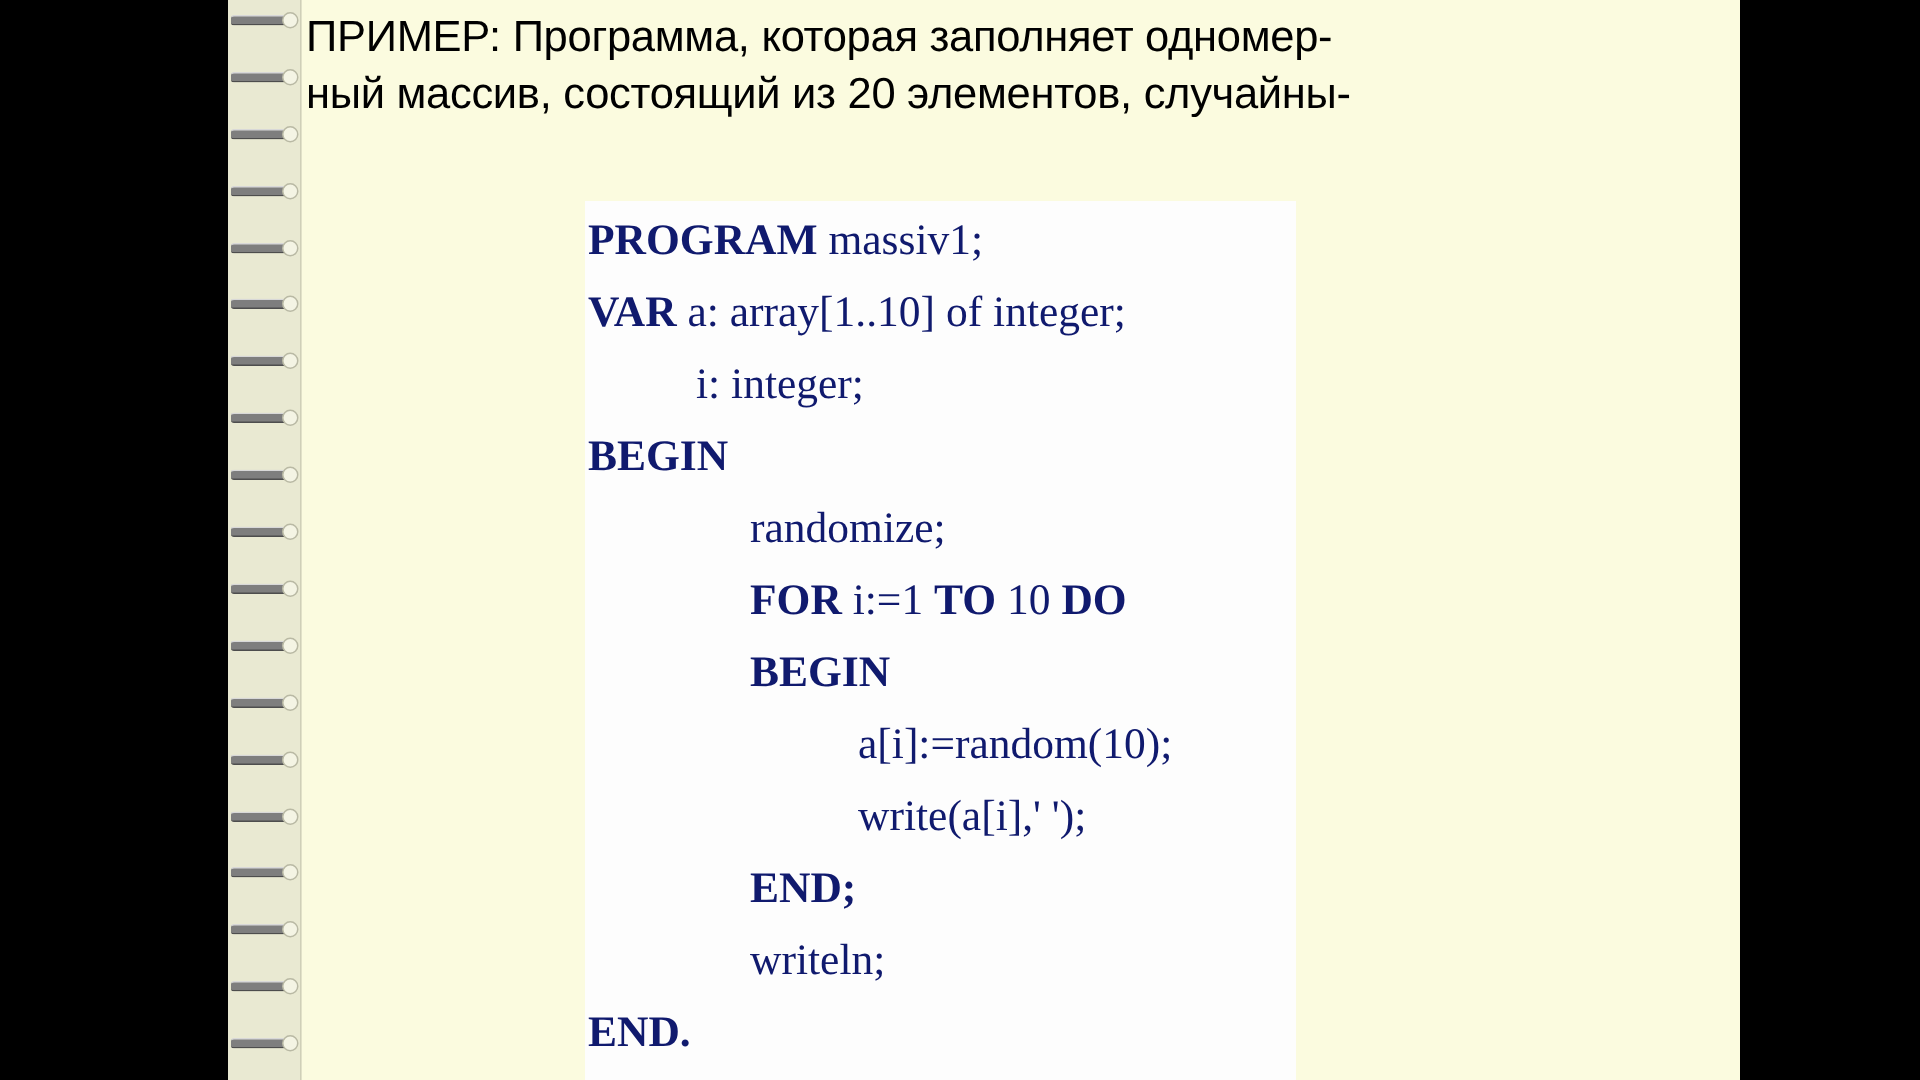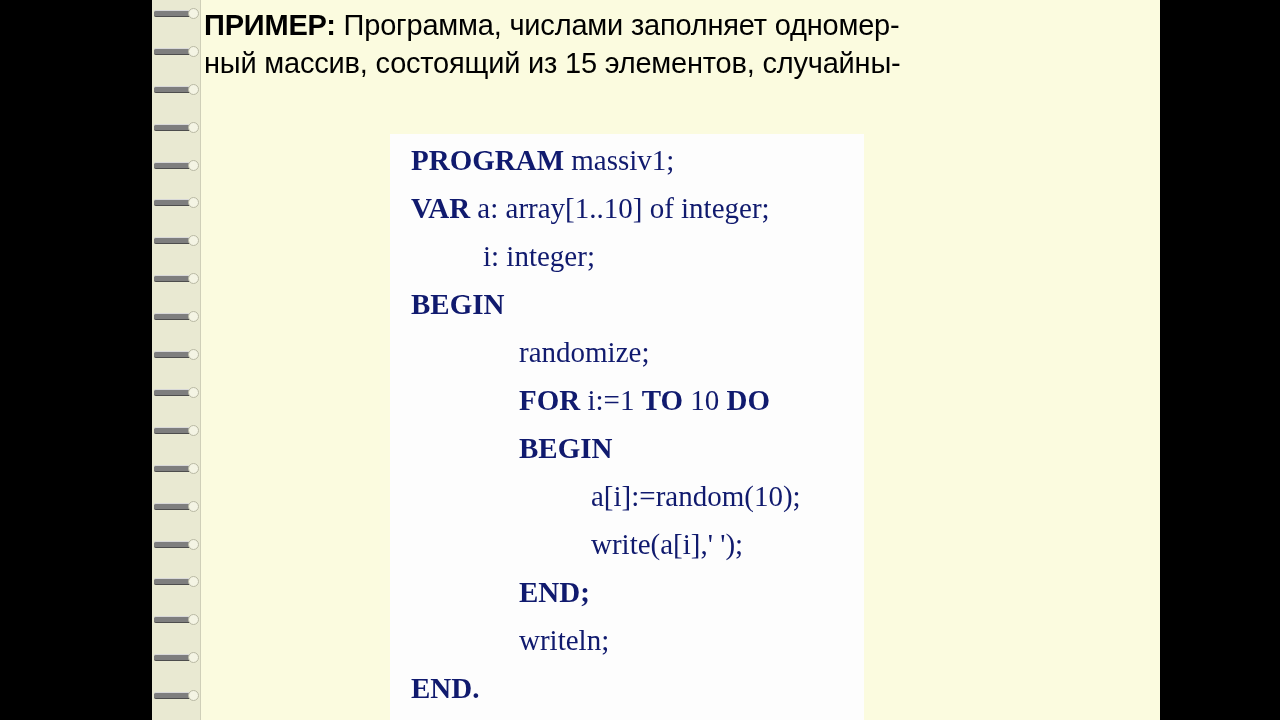--- a/index.html
+++ b/index.html
@@ -107,21 +107,20 @@
   .code {
     position: absolute;
     left: 392px;
     top: 136px;
     width: 740px;
     color: #101a6e;
     font-family: "Liberation Serif", serif;
     font-size: 29px;
     line-height: 48px;
     white-space: pre;
-    margin-left: 19px;
   }
   .code .kw {
     font-weight: bold;
   }
   .code-line { height: 48px; white-space: pre; }
 </style>
 </head>
 <body>
 
 <div id="stage">
@@ -205,19 +204,19 @@
         <div class="bar"></div>
         <div class="hole"></div>
       </div>
       <div class="ring" style="top: 690.105px;">
         <div class="bar"></div>
         <div class="hole"></div>
       </div>
     </div>
 
   <div class="heading">
-    <span style="font-weight: bold;">ПРИМЕР:</span><span> Программа, числами заполняет одномер-</span><br>
-    <span>ный массив, состоящий из 15 элементов, случайны-</span><br>
+    <span style="font-weight: normal;">ПРИМЕР:</span><span> Программа, которая заполняет одномер-</span><br>
+    <span>ный массив, состоящий из 20 элементов, случайны-</span><br>
   </div>
 
   <div class="code" id="code-block"><div class="code-line" style="padding-left: 0px;"><span class="kw">PROGRAM</span><span> massiv1;</span></div><div class="code-line" style="padding-left: 0px;"><span class="kw">VAR</span><span> a: array[1..10] of integer;</span></div><div class="code-line" style="padding-left: 72px;"><span>i: integer;</span></div><div class="code-line" style="padding-left: 0px;"><span class="kw">BEGIN</span></div><div class="code-line" style="padding-left: 108px;"><span>randomize;</span></div><div class="code-line" style="padding-left: 108px;"><span class="kw">FOR</span><span> i:=1 </span><span class="kw">TO</span><span> 10 </span><span class="kw">DO</span></div><div class="code-line" style="padding-left: 108px;"><span class="kw">BEGIN</span></div><div class="code-line" style="padding-left: 180px;"><span>a[i]:=random(10);</span></div><div class="code-line" style="padding-left: 180px;"><span>write(a[i],' ');</span></div><div class="code-line" style="padding-left: 108px;"><span class="kw">END;</span></div><div class="code-line" style="padding-left: 108px;"><span>writeln;</span></div><div class="code-line" style="padding-left: 0px;"><span class="kw">END.</span></div></div>
 
 </div>
 
 </body></html>

